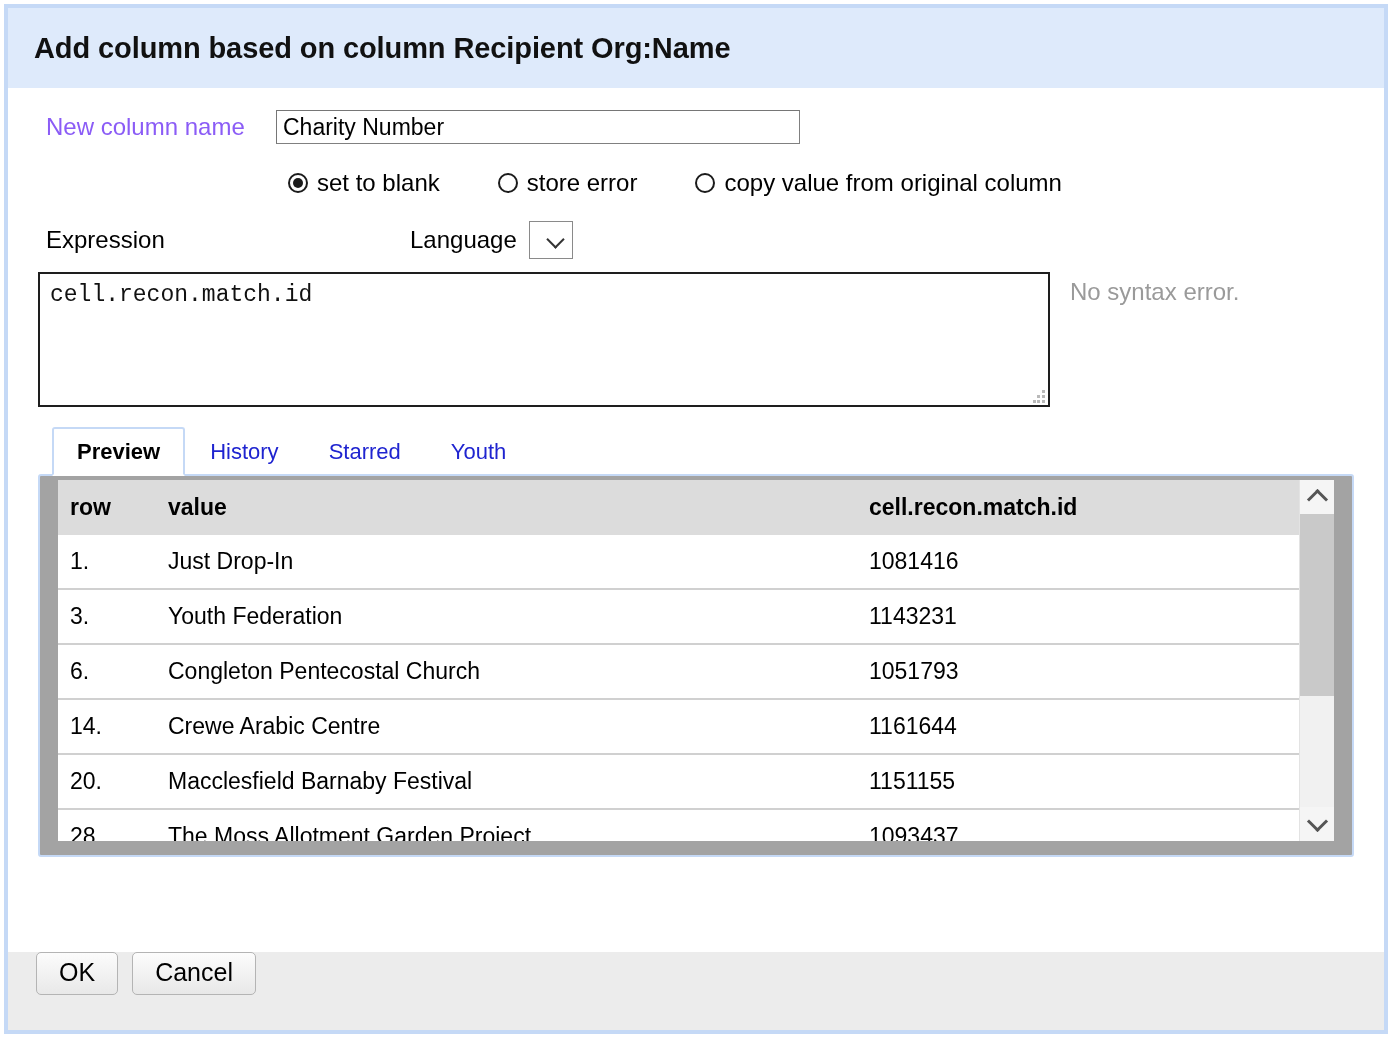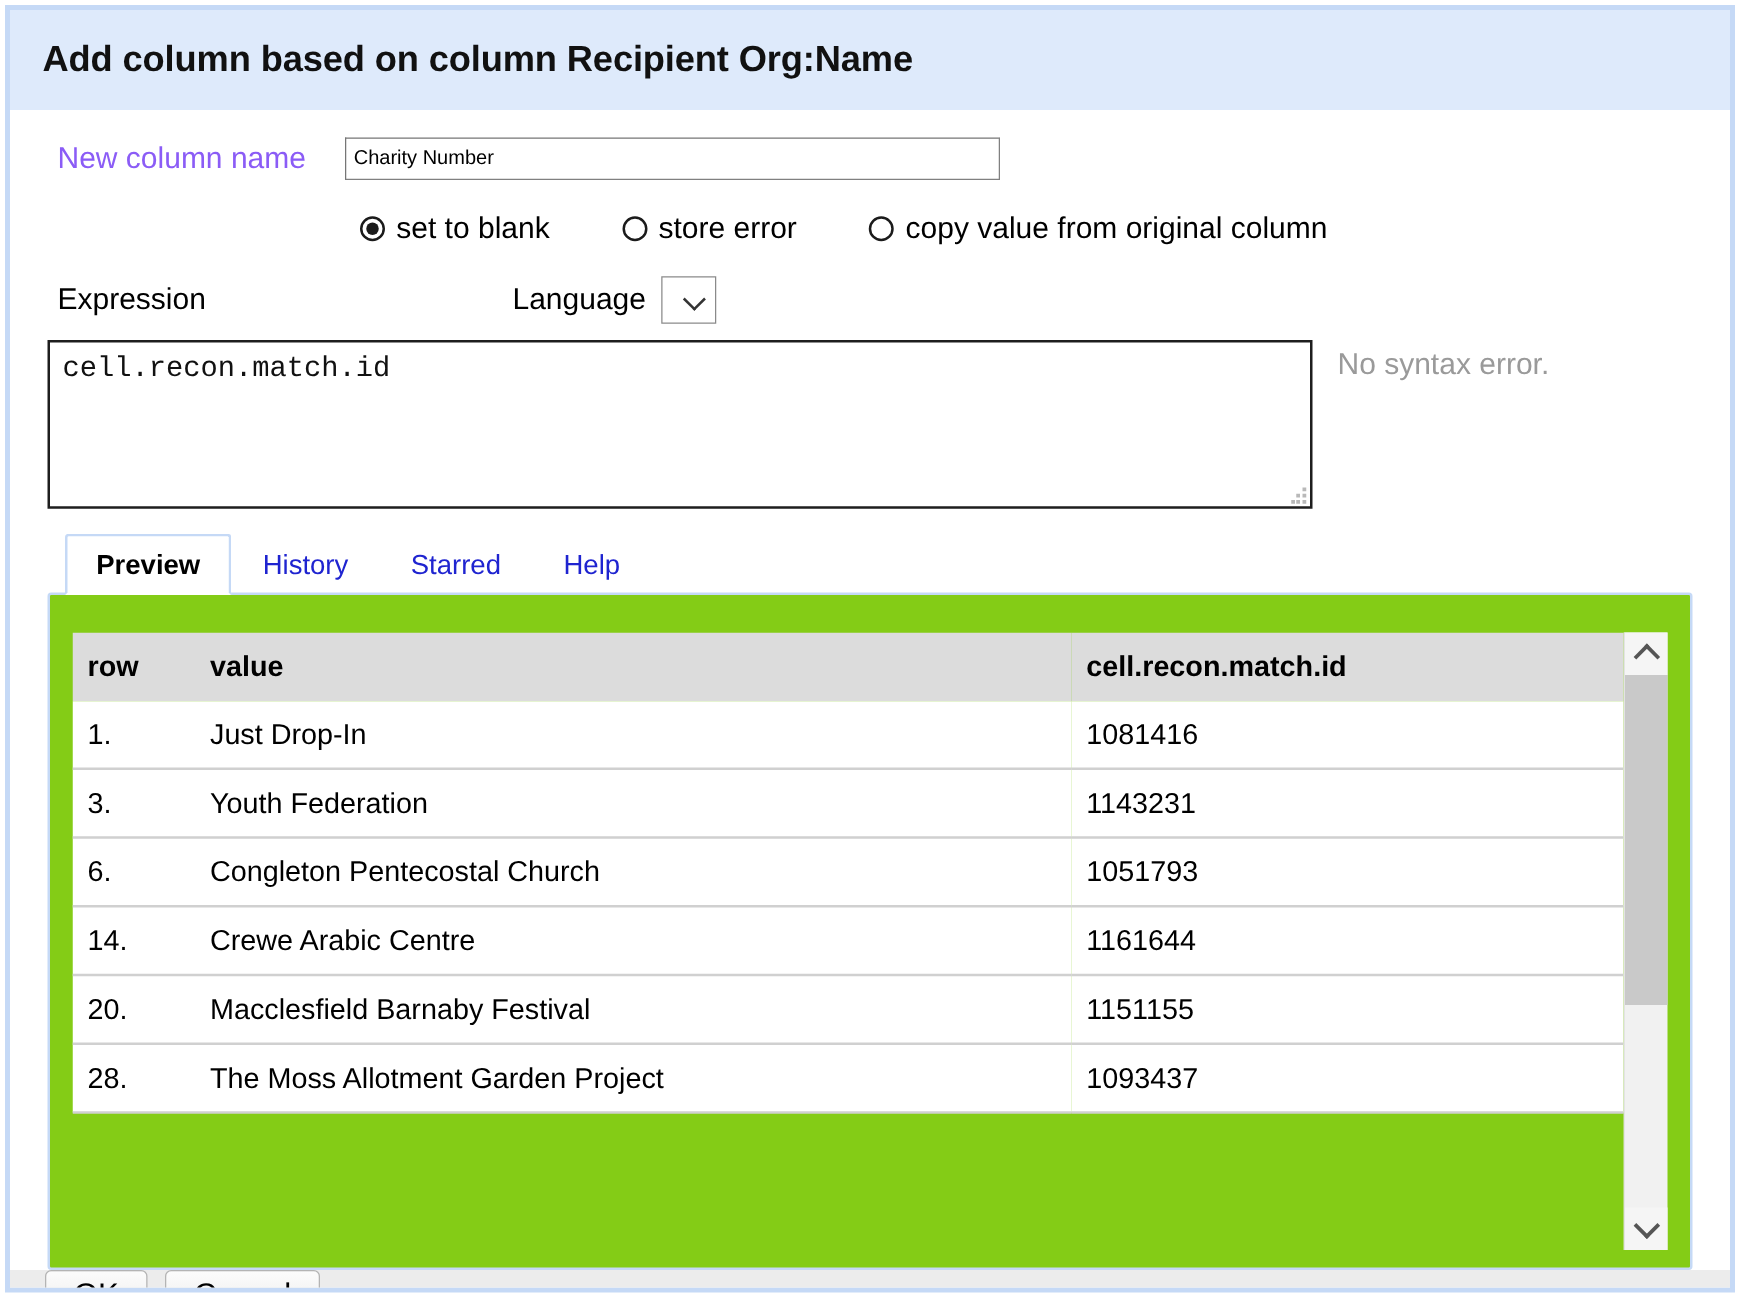--- a/index.html
+++ b/index.html
@@ -67,21 +67,21 @@
     box-sizing: border-box;
   }
   .colname-input {
     width: 524px;
     height: 34px;
     box-sizing: border-box;
     border: 1px solid #808080;
     border-top-color: #767676;
     border-left-color: #767676;
     font-family: "Liberation Sans", sans-serif;
-    font-size: 16px;
+    font-size: 23px;
     color: #000;
     padding: 2px 6px;
     background: #fff;
     outline: none;
   }
 
   .row-onerror {
     display: flex;
     align-items: center;
     height: 46px;
@@ -228,26 +228,26 @@
     font-weight: bold;
     background: #fff;
     border: 2px solid #c5d9f6;
     border-bottom: 2px solid #fff;
     margin-bottom: -2px;
     border-radius: 3px 3px 0 0;
   }
   .tab-panel {
     border: 2px solid #c5d9f6;
     border-radius: 3px;
-    background: #84cc16;
-    padding: 30px 18px 14px 18px;
+    background: #a3a3a3;
+    padding: 4px 18px 14px 18px;
     box-sizing: border-box;
     position: relative;
     z-index: 1;
-    height: 542px;
+    height: 383px;
   }
 
   .preview-scroll {
     display: flex;
     height: 100%;
   }
   .preview-table-box {
     flex: 1 1 auto;
     overflow: hidden;
   }
@@ -394,21 +394,21 @@
             <i style="left: 0px; top: 10px;"></i>
           </div></div>
       <div class="status-msg">No syntax error.</div>
     </div>
 
     <div class="tabs-wrap">
       <div class="tabs">
         <div class="tab active">Preview</div>
         <div class="tab">History</div>
         <div class="tab">Starred</div>
-        <div class="tab">Help</div>
+        <div class="tab">Youth</div>
       </div>
 
       <div class="tab-panel">
         <div class="preview-scroll">
 
           <div class="preview-table-box">
             <table class="preview">
               <thead>
                 <tr>
                   <th class="col-row">row</th>

